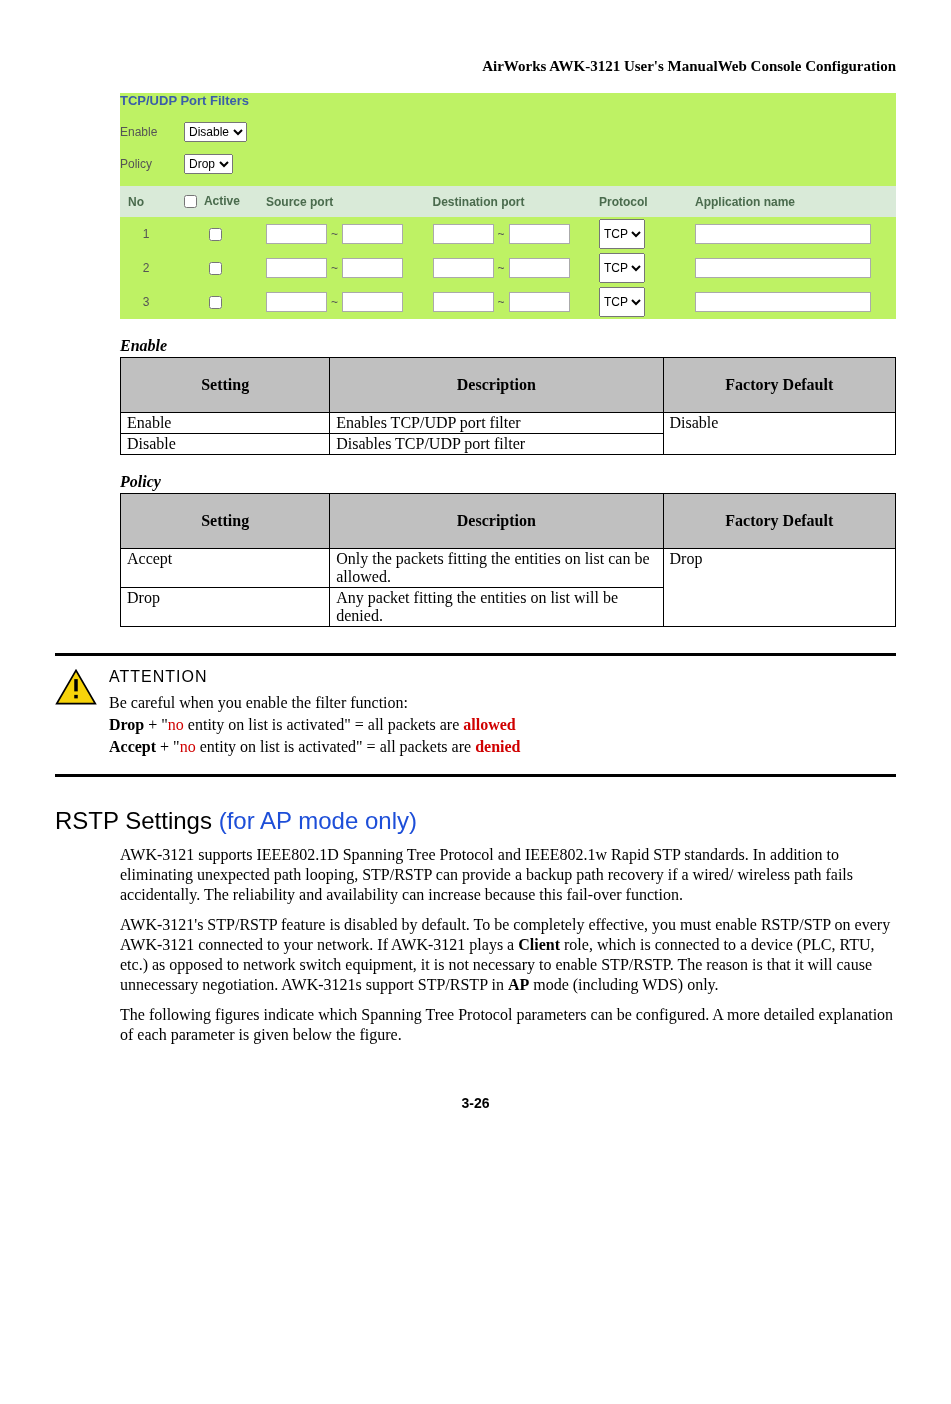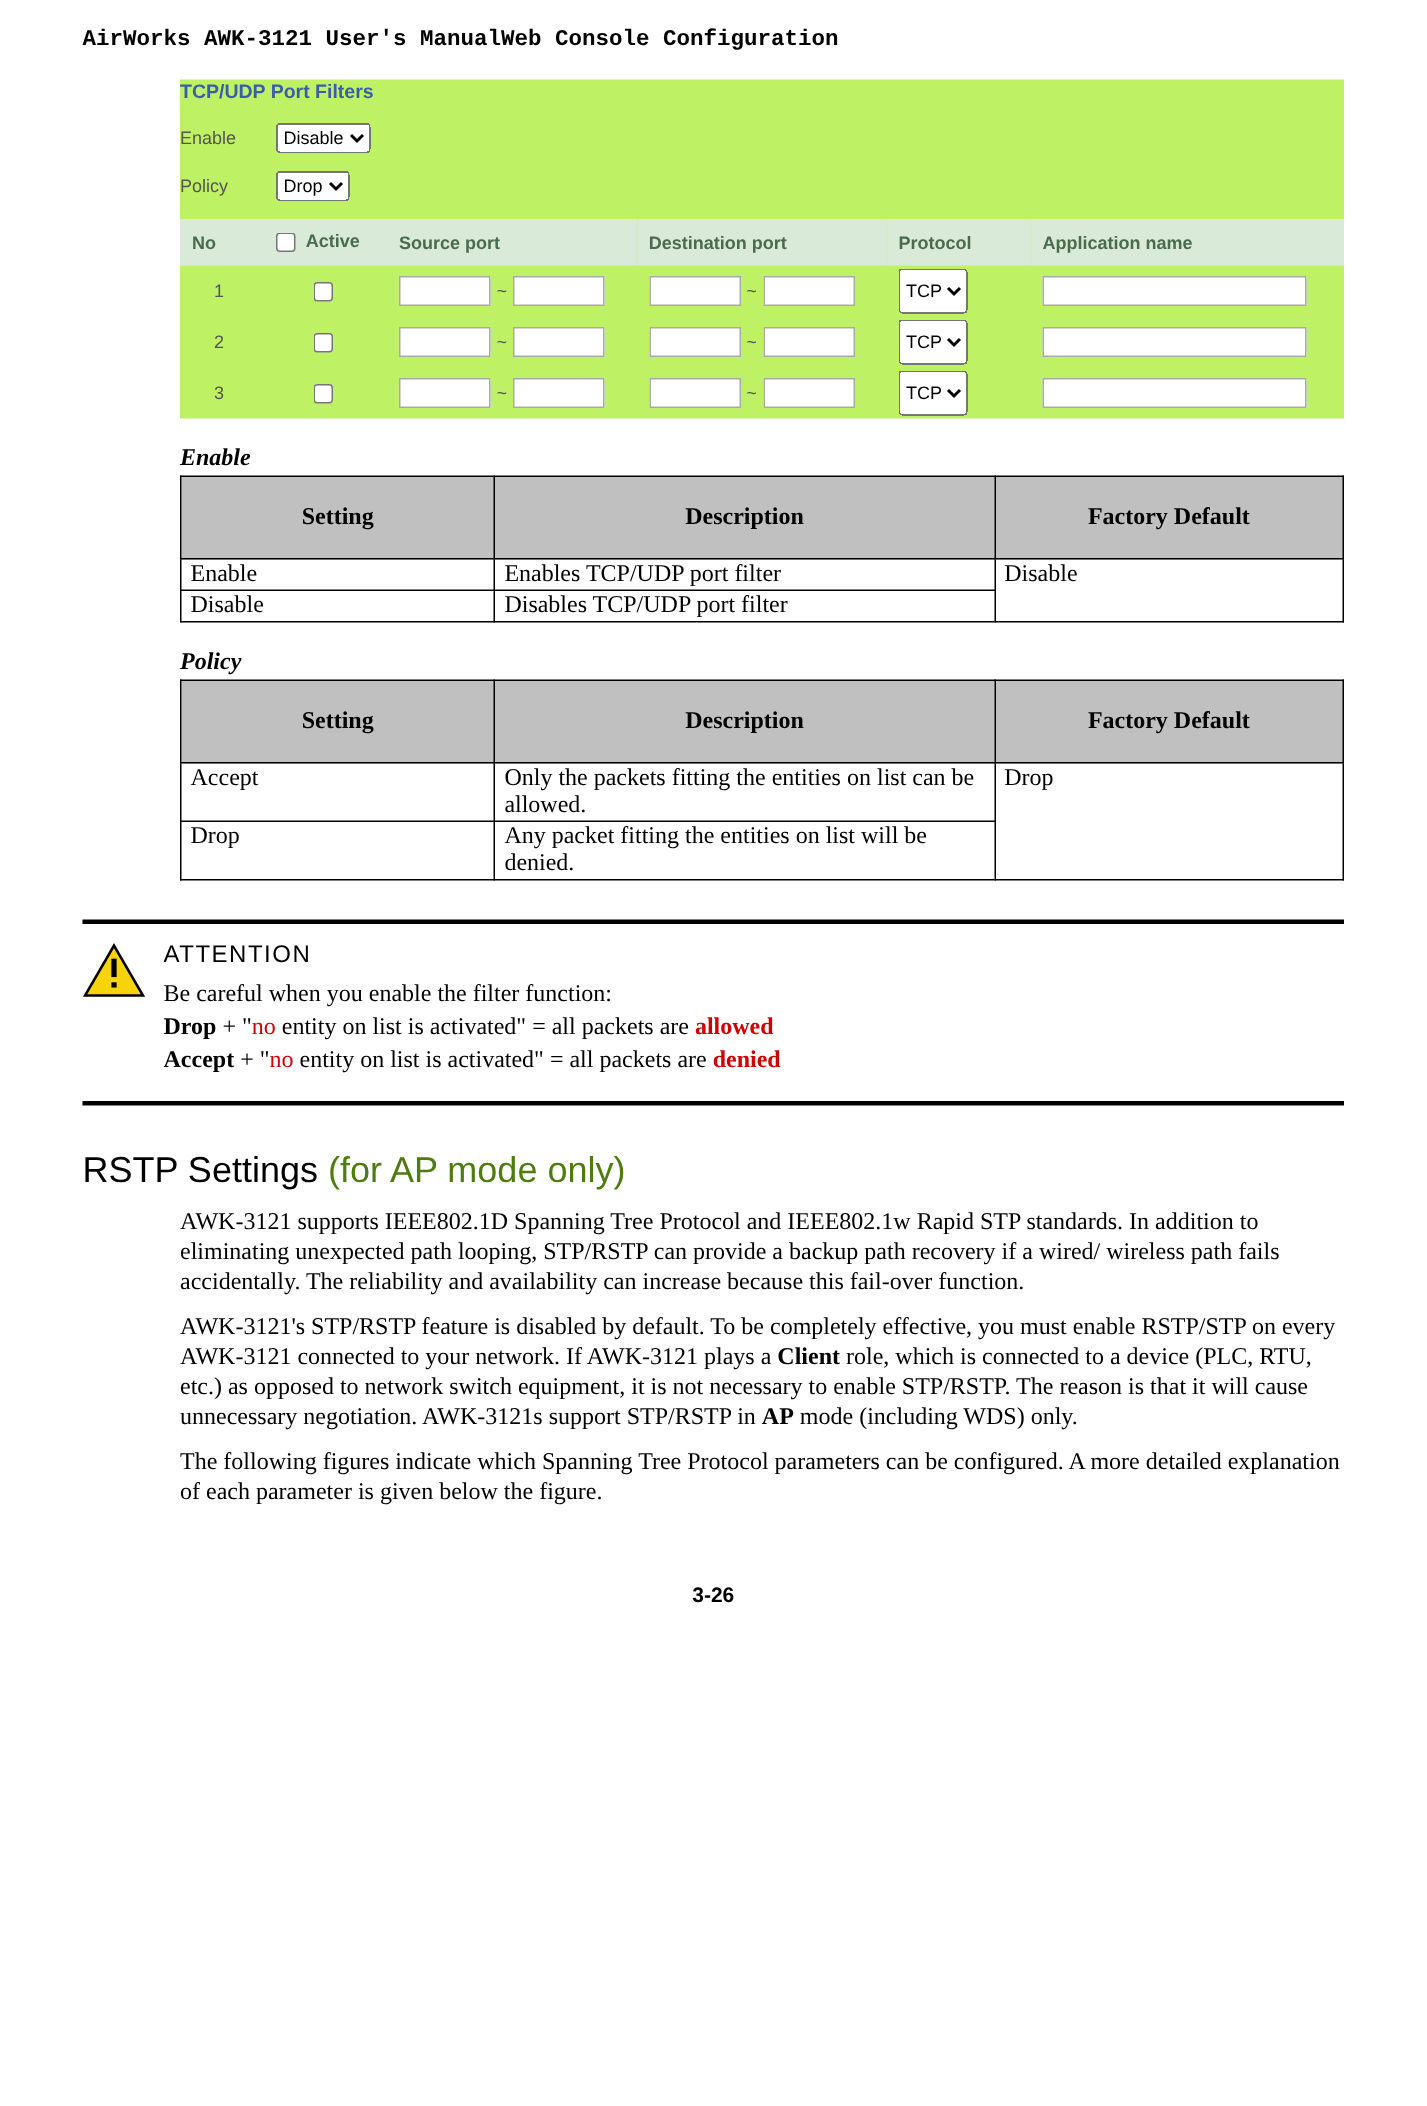--- a/index.html
+++ b/index.html
@@ -8,25 +8,26 @@
     color: #000;
     background: #fff;
     width: 951px;
   }
   .page {
     padding: 18px 55px 30px 55px;
     box-sizing: border-box;
   }
   .header-row {
     display: flex;
-    justify-content: flex-start;
-    font-family: Liberation Mono, monospace;
+    justify-content: flex-end;
+    font-family: Liberation Serif, serif;
     font-weight: bold;
     font-size: 15px;
     margin-bottom: 18px;
+    margin-top: 40px;
   }
   .indent-block {
     margin-left: 65px;
     margin-right: 0;
   }
   
   .filter-panel {
     background: #bef264;
     font-family: Verdana, Arial, sans-serif;
     font-size: 12px;
@@ -143,21 +144,21 @@
   }
   .red { color: #d00000; }
   .bold { font-weight: bold; }
   
   h2.section {
     font-family: Arial, Helvetica, sans-serif;
     font-weight: normal;
     font-size: 24px;
     margin: 28px 0 10px 0;
   }
-  h2.section .red-part { color: #4d7c0f; }
+  h2.section .red-part { color: #1d4ed8; }
   .body-text p {
     font-size: 16px;
     margin: 6px 0 10px 0;
     line-height: 1.25;
   }
   .footer-pg {
     text-align: center;
     font-weight: bold;
     font-family: Arial, Helvetica, sans-serif;
     font-size: 14px;

